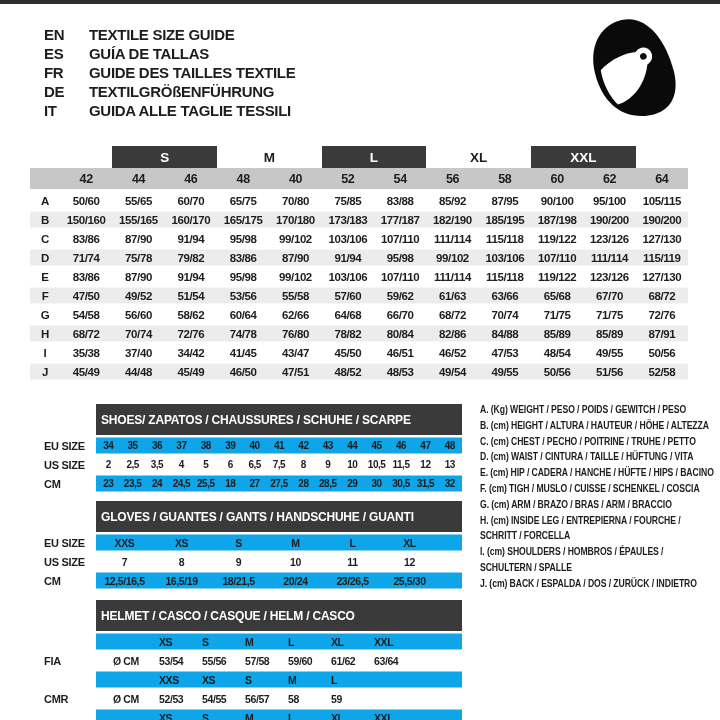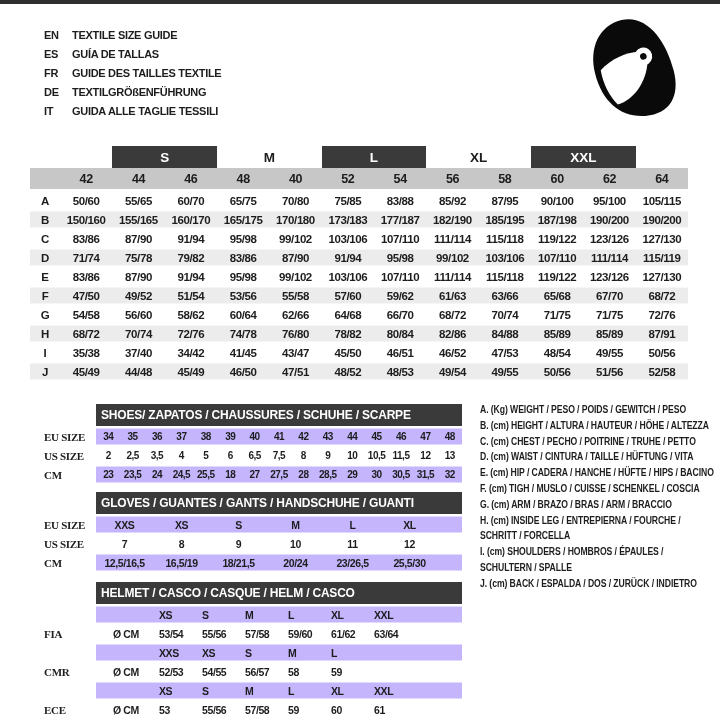--- a/index.html
+++ b/index.html
@@ -8,21 +8,21 @@
     background:#ffffff;
     color:#1d1d1d;
     font-family:"Liberation Sans", sans-serif;
     position:relative;
     overflow:hidden;
   }
   .top-rule { position:absolute; left:0; top:0; width:720px; height:4px; background:#2e2e2e; }
 
   
   .langs { position:absolute; left:44px; top:25px; }
-  .lang-row { display:flex; height:19px; align-items:center; font-weight:700; font-size:11px; letter-spacing:-0.3px; white-space:nowrap; }
+  .lang-row { display:flex; height:19px; align-items:center; font-weight:700; font-size:15px; letter-spacing:-0.3px; white-space:nowrap;gap:17px; }
   .lang-code { width:28px; }
 
   
   .helmet-wrap { position:absolute; left:580px; top:14px; }
 
   
   .main-table { position:absolute; left:30px; top:146px; width:658px; }
   .grid13 { display:grid; grid-template-columns:30px repeat(12,1fr); }
   .band-row { height:22px; }
   .band { display:flex; align-items:center; justify-content:center; font-weight:700; font-size:13.5px; }
@@ -30,25 +30,25 @@
   .num-header { height:21px; background:#c7c7c7; margin-bottom:2px; }
   .cell { display:flex; align-items:center; justify-content:center; font-weight:700; font-size:11.5px; letter-spacing:-0.4px; white-space:nowrap; }
   .num-header .cell { font-size:12.5px; }
   .body-row { height:19px; }
   .body-row.stripe { background:#ececec; box-shadow: inset 0 1.5px 0 #fff, inset 0 -1.5px 0 #fff; }
 
   
   .lower { position:absolute; left:44px; top:404px; width:418px; }
   .title-row { display:flex; margin-bottom:1px; }
   .spacer52 { width:52px; }
-  .title-band { width:366px; height:22px; background:#3a3a3a; color:#fff; display:flex; align-items:center; padding-left:5px; font-weight:700; font-size:12px; letter-spacing:-0.2px; white-space:nowrap; }
+  .title-band { width:366px; height:31px; background:#3a3a3a; color:#fff; display:flex; align-items:center; padding-left:5px; font-weight:700; font-size:12px; letter-spacing:-0.2px; white-space:nowrap; }
   .t-row { display:flex; height:19px; }
-  .t-lab { width:52px; display:flex; align-items:center; font-weight:700; font-size:11px; letter-spacing:-0.3px; white-space:nowrap;font-family:Liberation Serif, serif; }
+  .t-lab { width:52px; display:flex; align-items:center; font-weight:700; font-size:11px; letter-spacing:-0.3px; white-space:nowrap; }
   .t-cont { width:366px; height:19px; }
-  .t-cont.gray { background:#c4b5fd; box-shadow: inset 0 1.5px 0 #fff, inset 0 -1.5px 0 #fff; }
+  .t-cont.gray { background:#0ea5e9; box-shadow: inset 0 1.5px 0 #fff, inset 0 -1.5px 0 #fff; }
   .vals { display:grid; height:100%; }
   .g15 { grid-template-columns:repeat(15,1fr); }
   .g6  { grid-template-columns:repeat(6,57px); }
   .gh  { grid-template-columns:60px repeat(6,43px); }
   .vcell { display:flex; align-items:center; justify-content:center; font-weight:700; font-size:10.5px; letter-spacing:-0.4px; white-space:nowrap; }
   .g15 .vcell { font-size:10px; letter-spacing:-0.5px; }
   .vcell.left { justify-content:flex-start; padding-left:3px; }
   .vcell.unit { justify-content:center; padding-left:0; }
   section.gloves { margin-top:8px; }
   section.helmet { margin-top:10px; }

